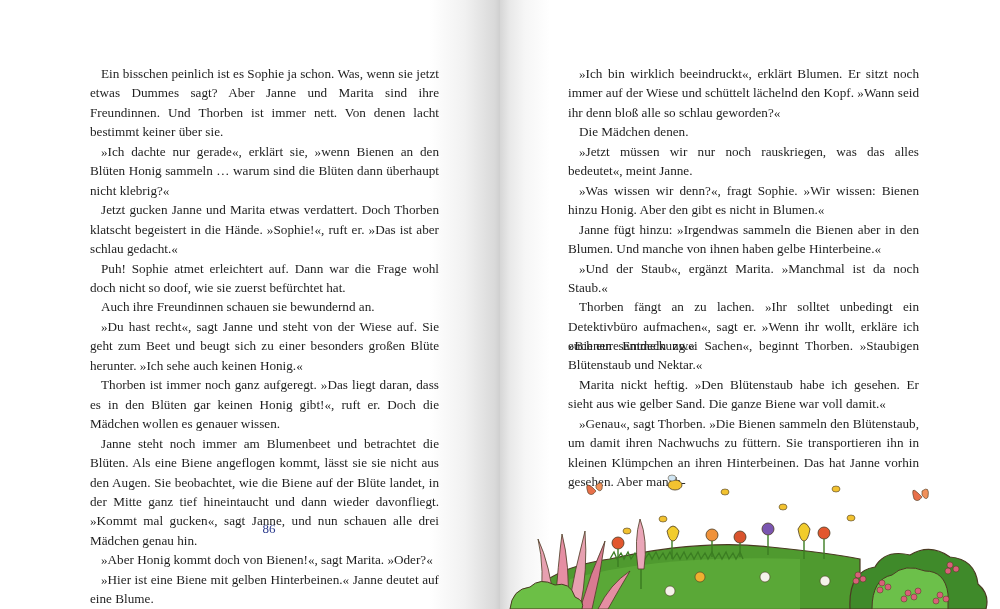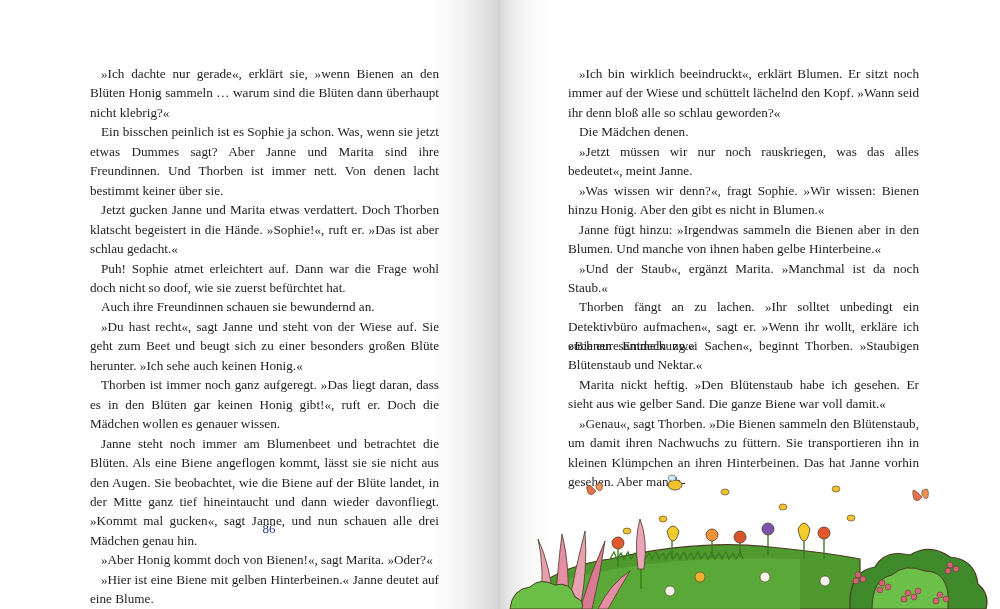--- a/index.html
+++ b/index.html
@@ -40,22 +40,22 @@
     .illustration {
       position: absolute; left: 0; bottom: 0; width: 500px; height: 150px;
     }
   </style>
 </head>
 <body>
 
 <div class="spread">
   <div class="page page-left">
     <div class="text-block">
+      <p class="para">Ein bisschen peinlich ist es Sophie ja schon. Was, wenn sie jetzt etwas Dummes sagt? Aber Janne und Marita sind ihre Freundinnen. Und Thorben ist immer nett. Von denen lacht bestimmt keiner über sie.</p>
       <p class="para">»Ich dachte nur gerade«, erklärt sie, »wenn Bienen an den Blüten Honig sammeln … warum sind die Blüten dann überhaupt nicht klebrig?«</p>
-      <p class="para">Ein bisschen peinlich ist es Sophie ja schon. Was, wenn sie jetzt etwas Dummes sagt? Aber Janne und Marita sind ihre Freundinnen. Und Thorben ist immer nett. Von denen lacht bestimmt keiner über sie.</p>
       <p class="para">Jetzt gucken Janne und Marita etwas verdattert. Doch Thorben klatscht begeistert in die Hände. »Sophie!«, ruft er. »Das ist aber schlau gedacht.«</p>
       <p class="para">Puh! Sophie atmet erleichtert auf. Dann war die Frage wohl doch nicht so doof, wie sie zuerst befürchtet hat.</p>
       <p class="para">Auch ihre Freundinnen schauen sie bewundernd an.</p>
       <p class="para">»Du hast recht«, sagt Janne und steht von der Wiese auf. Sie geht zum Beet und beugt sich zu einer besonders großen Blüte herunter. »Ich sehe auch keinen Honig.«</p>
       <p class="para">Thorben ist immer noch ganz aufgeregt. »Das liegt daran, dass es in den Blüten gar keinen Honig gibt!«, ruft er. Doch die Mädchen wollen es ge­nauer wissen.</p>
       <p class="para">Janne steht noch immer am Blumenbeet und betrachtet die Blüten. Als eine Biene angeflogen kommt, lässt sie sie nicht aus den Augen. Sie beob­achtet, wie die Biene auf der Blüte landet, in der Mitte ganz tief hinein­taucht und dann wieder davonfliegt. »Kommt mal gucken«, sagt Janne, und nun schauen alle drei Mädchen genau hin.</p>
       <p class="para">»Aber Honig kommt doch von Bienen!«, sagt Marita. »Oder?«</p>
       <p class="para">»Hier ist eine Biene mit gelben Hinterbeinen.« Janne deutet auf eine Blume.</p>
       <p class="para">Sophie nickt. »Hier auch.«</p>
 

